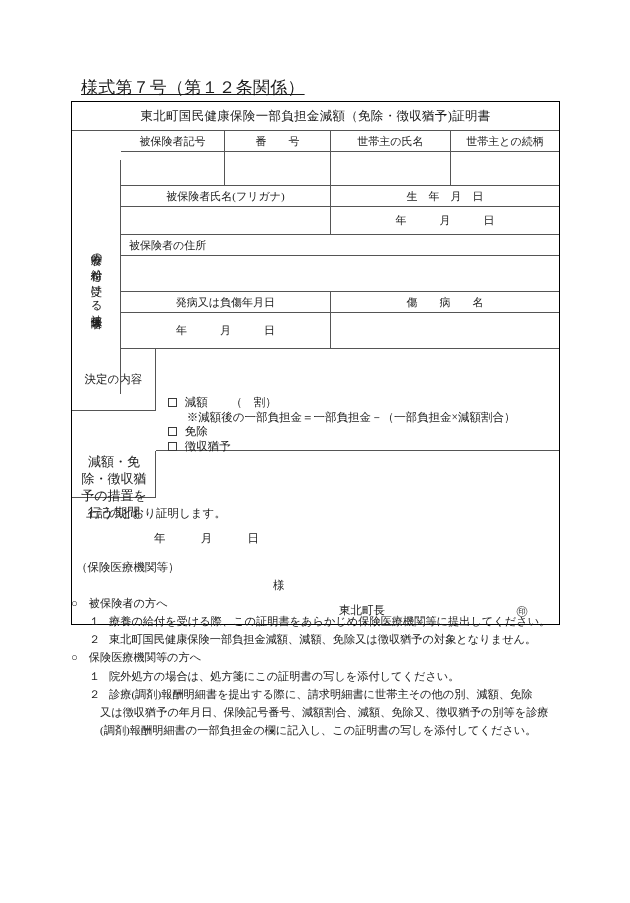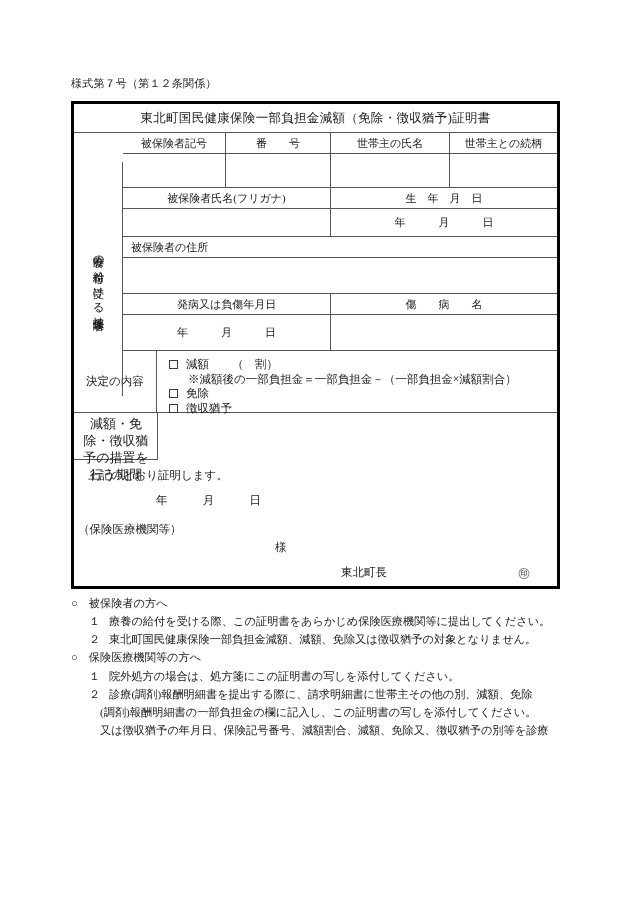--- a/index.html
+++ b/index.html
@@ -16,33 +16,34 @@
     overflow: hidden;
   }
   .page {
     position: absolute;
     left: 0; top: 0;
     width: 630px;
     height: 903px;
   }
   .form-no {
     position: absolute;
-    left: 71px;
+    left: 81px;
     top: 76px;
-    font-size: 11px;
+    font-size: 17px;
     letter-spacing: 0.2px;
     white-space: nowrap;
+    text-decoration: underline;
   }
   
   .frame {
     position: absolute;
     left: 71px;
     top: 101px;
     width: 489px;
-    border: 3px solid #000000;
+    border: 1px solid #000000;
     box-sizing: border-box;
   }
   .row { display: flex; }
   .cell {
     box-sizing: border-box;
     border-right: 1px solid #555;
     border-bottom: 1px solid #555;
     font-size: 11px;
     display: flex;
     align-items: center;
@@ -116,20 +117,21 @@
     height: 62px;
   }
   .dec-body {
     width: 405px;
     border-bottom: 1px solid #555;
     box-sizing: border-box;
     height: 62px;
     padding: 6px 0 0 12px;
     font-size: 11.5px;
     line-height: 1.28;
+    margin-top: 40px;
   }
   .chk { display: inline-block; width: 9px; height: 9px; border: 1px solid #3a3a3a; margin-right: 8px; vertical-align: -1px; box-sizing: border-box; }
   .note-line { padding-left: 19px; }
 
   .per-label {
     width: 84px;
     border-right: 1px solid #555;
     border-bottom: 1px solid #555;
     box-sizing: border-box;
     height: 47px;
@@ -299,21 +301,21 @@
         <span class="circ">○</span><span>保険医療機関等の方へ</span>
       </div>
       <div class="nitem">
         <span class="num">１</span>
         <span class="txt">院外処方の場合は、処方箋にこの証明書の写しを添付してください。</span>
       </div>
       <div class="nitem">
         <span class="num">２</span>
         <span class="txt">
           <p>診療(調剤)報酬明細書を提出する際に、請求明細書に世帯主その他の別、減額、免除</p>
+          <p class="cont">又は徴収猶予の年月日、保険記号番号、減額割合、減額、免除又、徴収猶予の別等を診療</p>
           <p class="cont">(調剤)報酬明細書の一部負担金の欄に記入し、この証明書の写しを添付してください。</p>
-          <p class="cont">又は徴収猶予の年月日、保険記号番号、減額割合、減額、免除又、徴収猶予の別等を診療</p>
         </span>
       </div>
     </div>
 
   </div>
 
 </div>
 
 </body></html>

